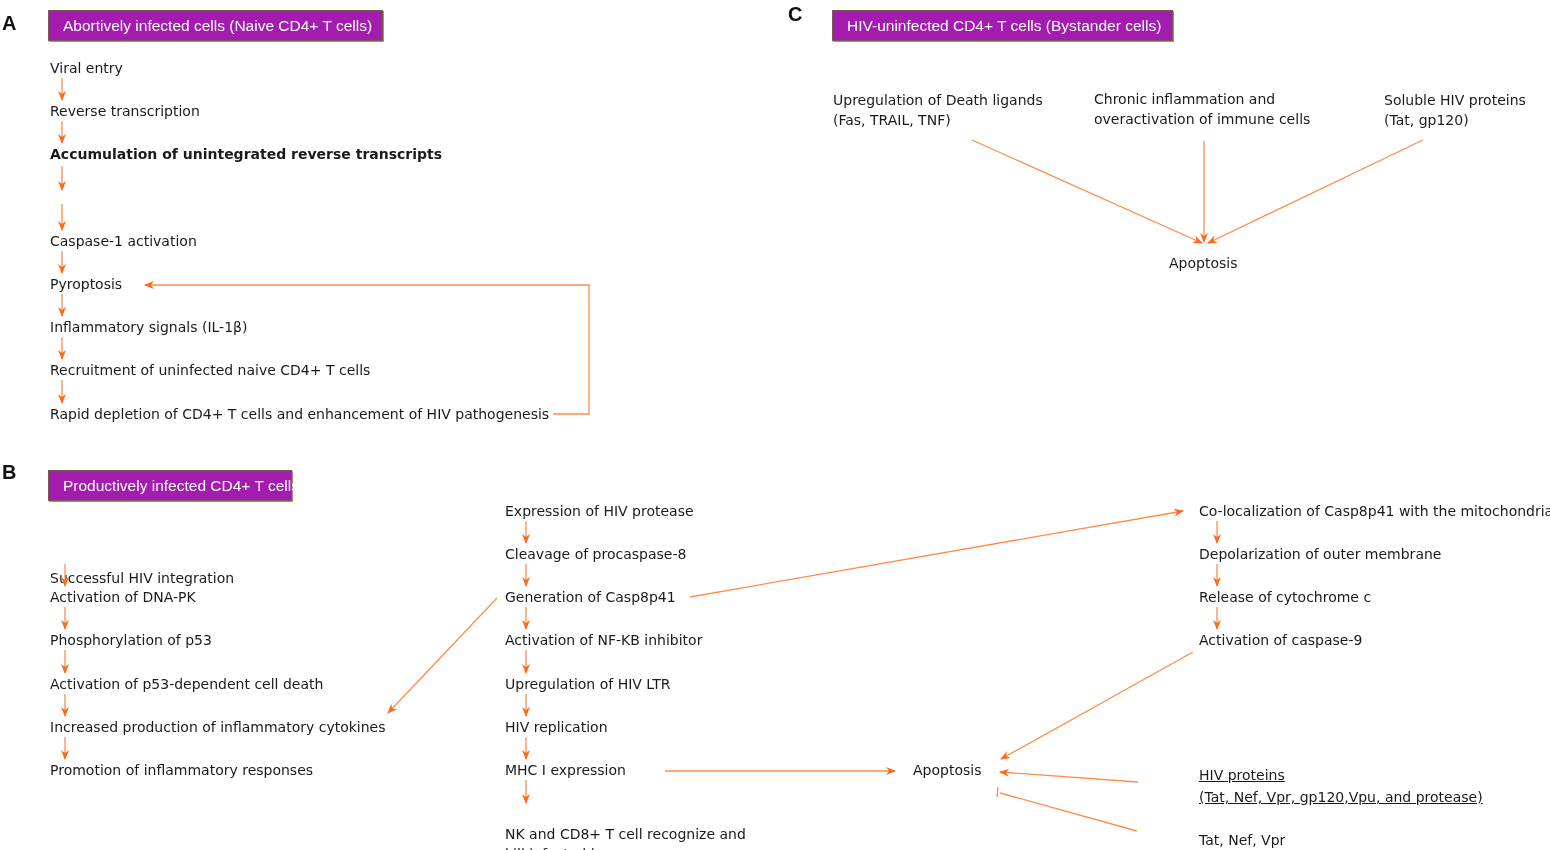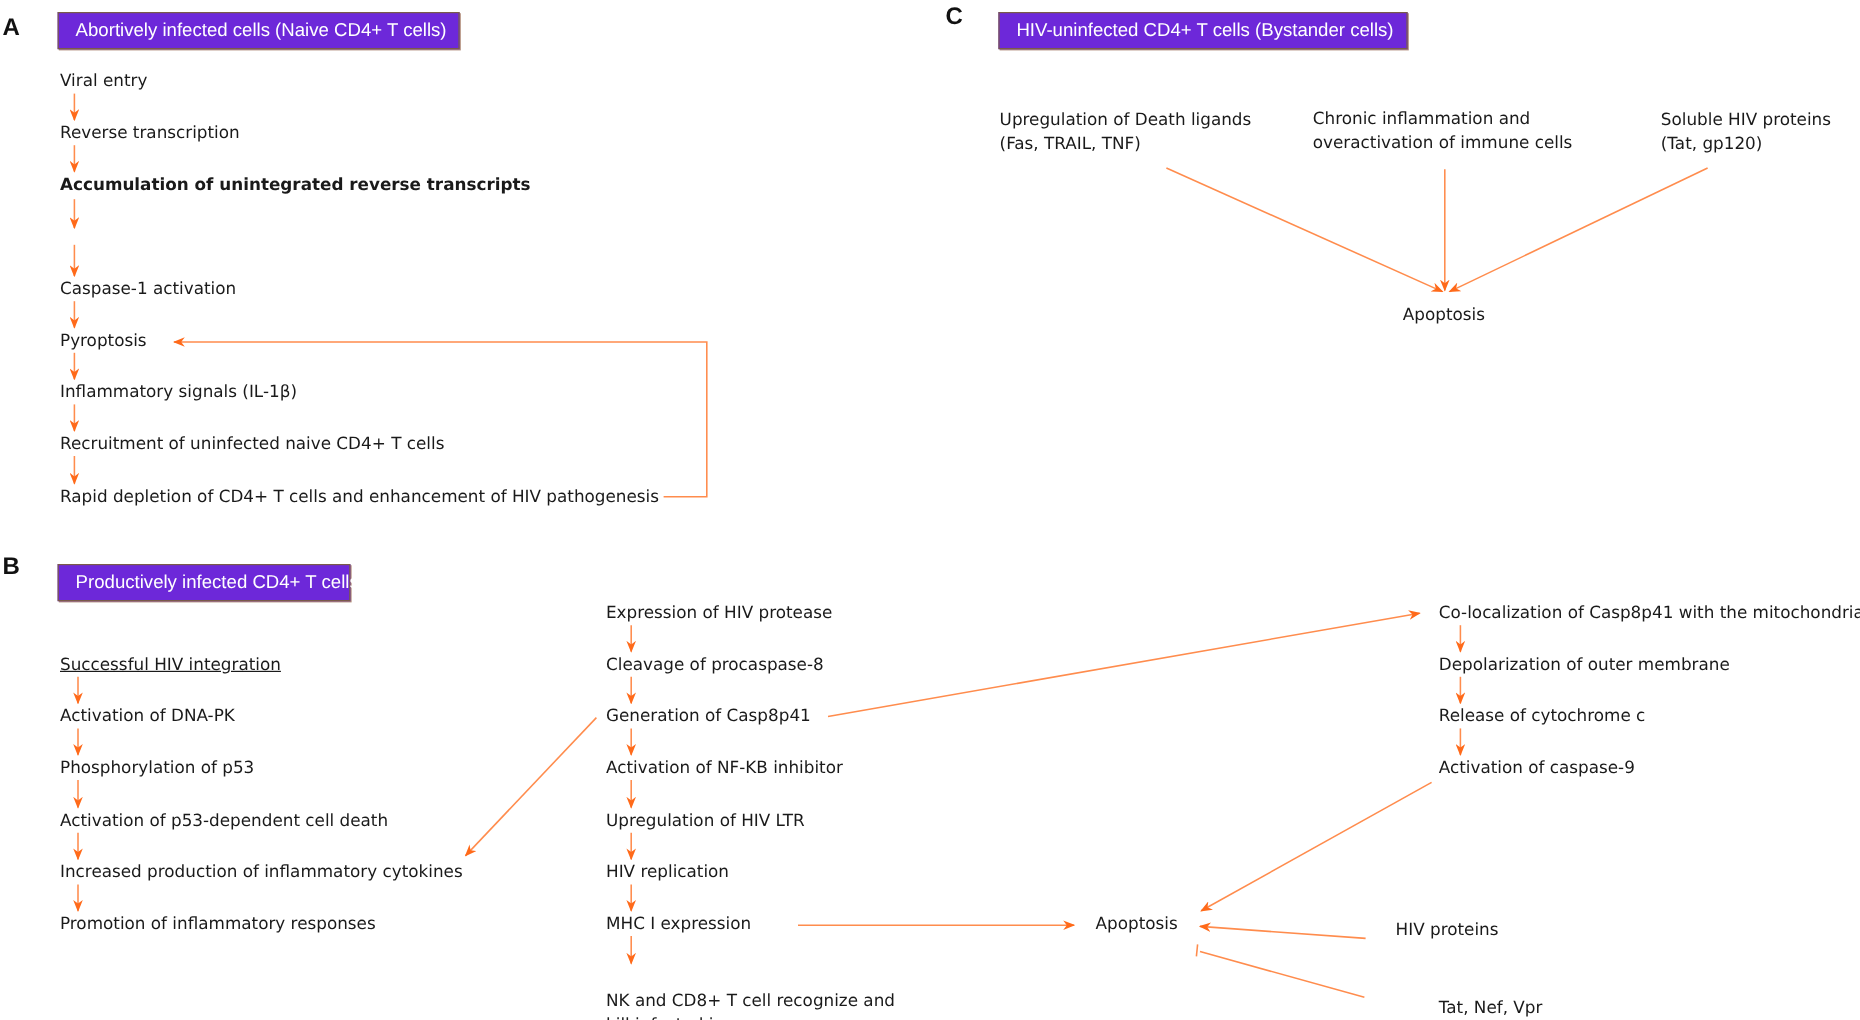--- a/index.html
+++ b/index.html
@@ -1,20 +1,20 @@
 <!DOCTYPE html>
 <html><head>
 <meta charset="utf-8">
 <style>
   html, body { margin: 0; padding: 0; background: #ffffff; }
   body { width: 1550px; height: 850px; position: relative; overflow: hidden;
          font-family: "DejaVu Sans", sans-serif; color: #1a1a1a; }
   .panel-letter { position: absolute; font-family: "Liberation Sans", sans-serif;
                   font-weight: bold; font-size: 20px; color: #111; }
-  .hdr { position: absolute; background: #6d28d9; border: 1px solid #7a5a4a;
+  .hdr { position: absolute; background: #a21caf; border: 1px solid #7a5a4a;
          color: #ffffff; font-family: "Liberation Sans", sans-serif; font-size: 15.5px;
          box-sizing: border-box; height: 31px; line-height: 29px; padding: 0 14px;
          white-space: nowrap; box-shadow: 1px 1px 0 #b08a78; }
   .node { position: absolute; font-size: 14px; line-height: 20px; white-space: nowrap; }
   svg#arrows { position: absolute; left: 0; top: 0; }
 </style>
 </head>
 <body>
 
 <div class="panel-letter" style="left:2px;top:12px;">A</div>
@@ -40,21 +40,21 @@
 </div>
 <div class="node" style="left:1384px;top:90px;">
   <div>Soluble HIV proteins</div>
   <div>(Tat, gp120)</div>
 </div>
 <div class="node" style="left:1169px;top:253px;">Apoptosis</div>
 
 <div class="panel-letter" style="left:2px;top:461px;">B</div>
 <div class="hdr" style="left:48px;top:470px;width:244px;">Productively infected CD4+ T cells</div>
 
-<div class="node" style="left:50px;top:544px;text-decoration:underline;">Successful HIV integration</div>
+<div class="node" style="left:50px;top:568px;">Successful HIV integration</div>
 <div class="node" style="left:50px;top:587px;">Activation of DNA-PK</div>
 <div class="node" style="left:50px;top:630px;">Phosphorylation of p53</div>
 <div class="node" style="left:50px;top:674px;">Activation of p53-dependent cell death</div>
 <div class="node" style="left:50px;top:717px;">Increased production of inflammatory cytokines</div>
 <div class="node" style="left:50px;top:760px;">Promotion of inflammatory responses</div>
 
 <div class="node" style="left:505px;top:501px;">Expression of HIV protease</div>
 <div class="node" style="left:505px;top:544px;">Cleavage of procaspase-8</div>
 <div class="node" style="left:505px;top:587px;">Generation of Casp8p41</div>
 <div class="node" style="left:505px;top:630px;">Activation of NF-KB inhibitor</div>
@@ -65,22 +65,23 @@
   <div>NK and CD8+ T cell recognize and</div>
   <div>kill infected immune</div>
 </div>
 
 <div class="node" style="left:1199px;top:501px;">Co-localization of Casp8p41 with the mitochondria</div>
 <div class="node" style="left:1199px;top:544px;">Depolarization of outer membrane</div>
 <div class="node" style="left:1199px;top:587px;">Release of cytochrome c</div>
 <div class="node" style="left:1199px;top:630px;">Activation of caspase-9</div>
 
 <div class="node" style="left:913px;top:760px;">Apoptosis</div>
-<div class="node" style="left:1163px;top:765px;">
+<div class="node" style="left:1199px;top:765px;text-decoration:underline;">
   <div>HIV proteins</div>
+  <div style="margin-top:2px;">(Tat, Nef, Vpr, gp120,Vpu, and protease)</div>
 </div>
 <div class="node" style="left:1199px;top:830px;">Tat, Nef, Vpr</div>
 
 <svg id="arrows" width="1550" height="850" xmlns="http://www.w3.org/2000/svg">
   <defs>
     <marker id="ah" markerWidth="10" markerHeight="8" refX="9" refY="4" orient="auto" markerUnits="userSpaceOnUse">
       <path d="M0,0 L10,4 L0,8 L3,4 Z" fill="#ff6a1a"></path>
     </marker>
   </defs>
   <g stroke="#ff8c4d" stroke-width="1.3" fill="none">

